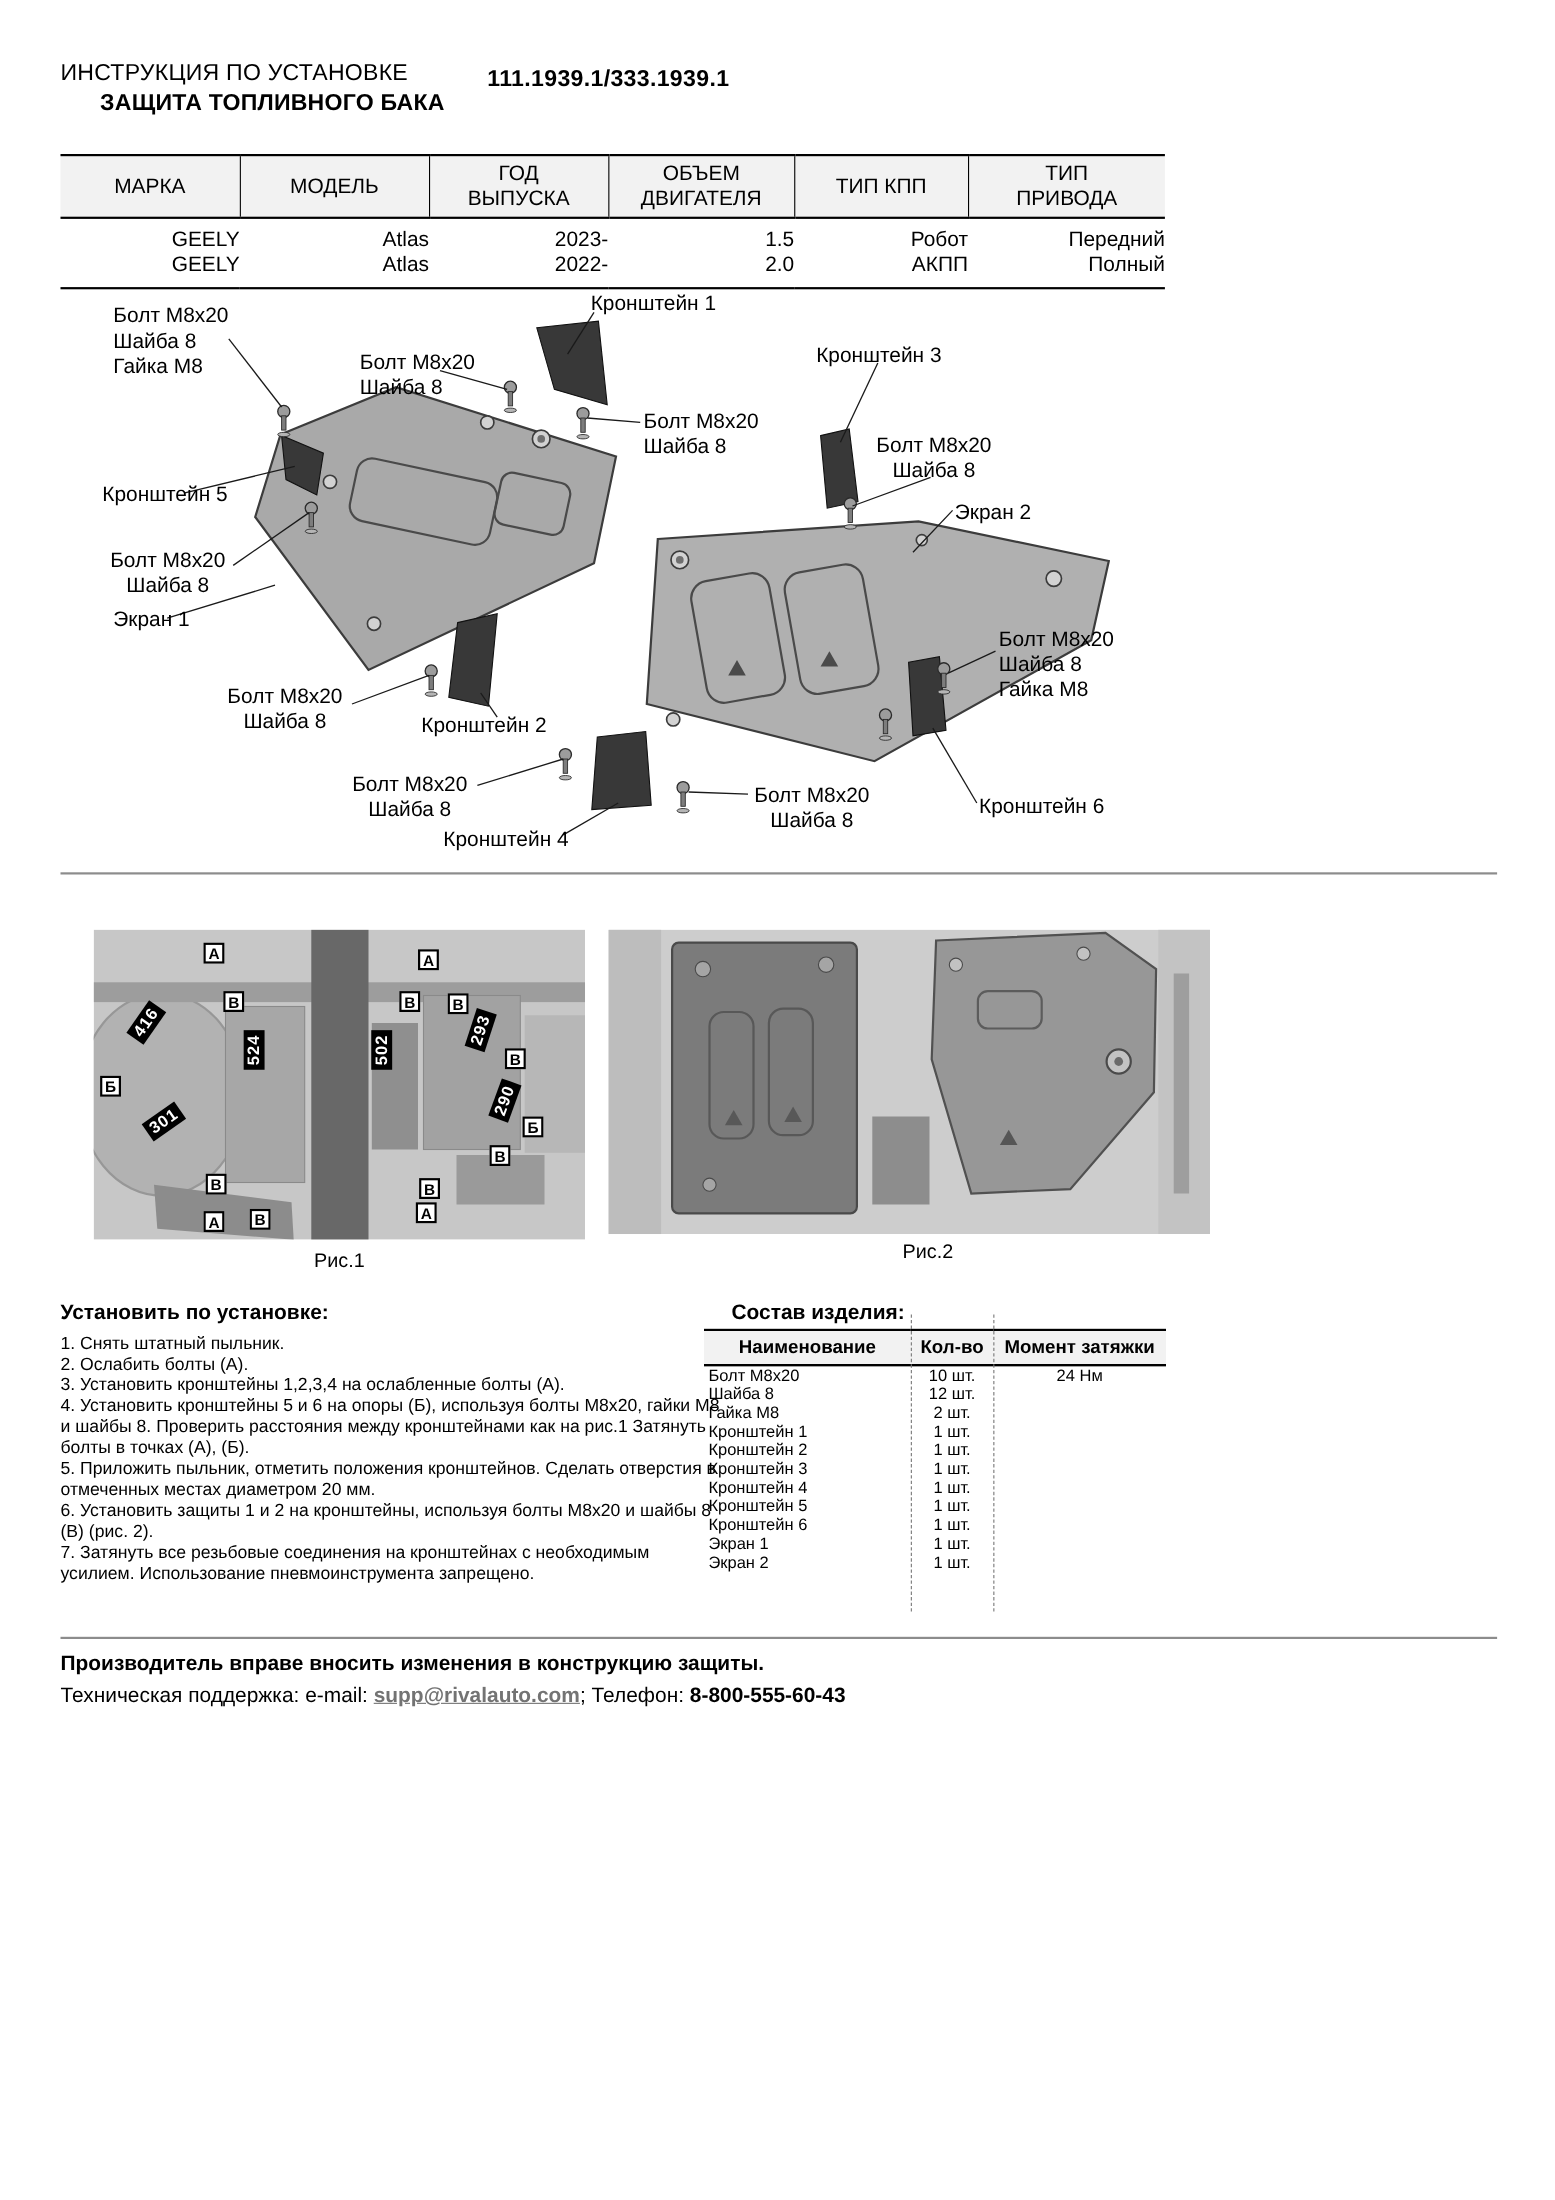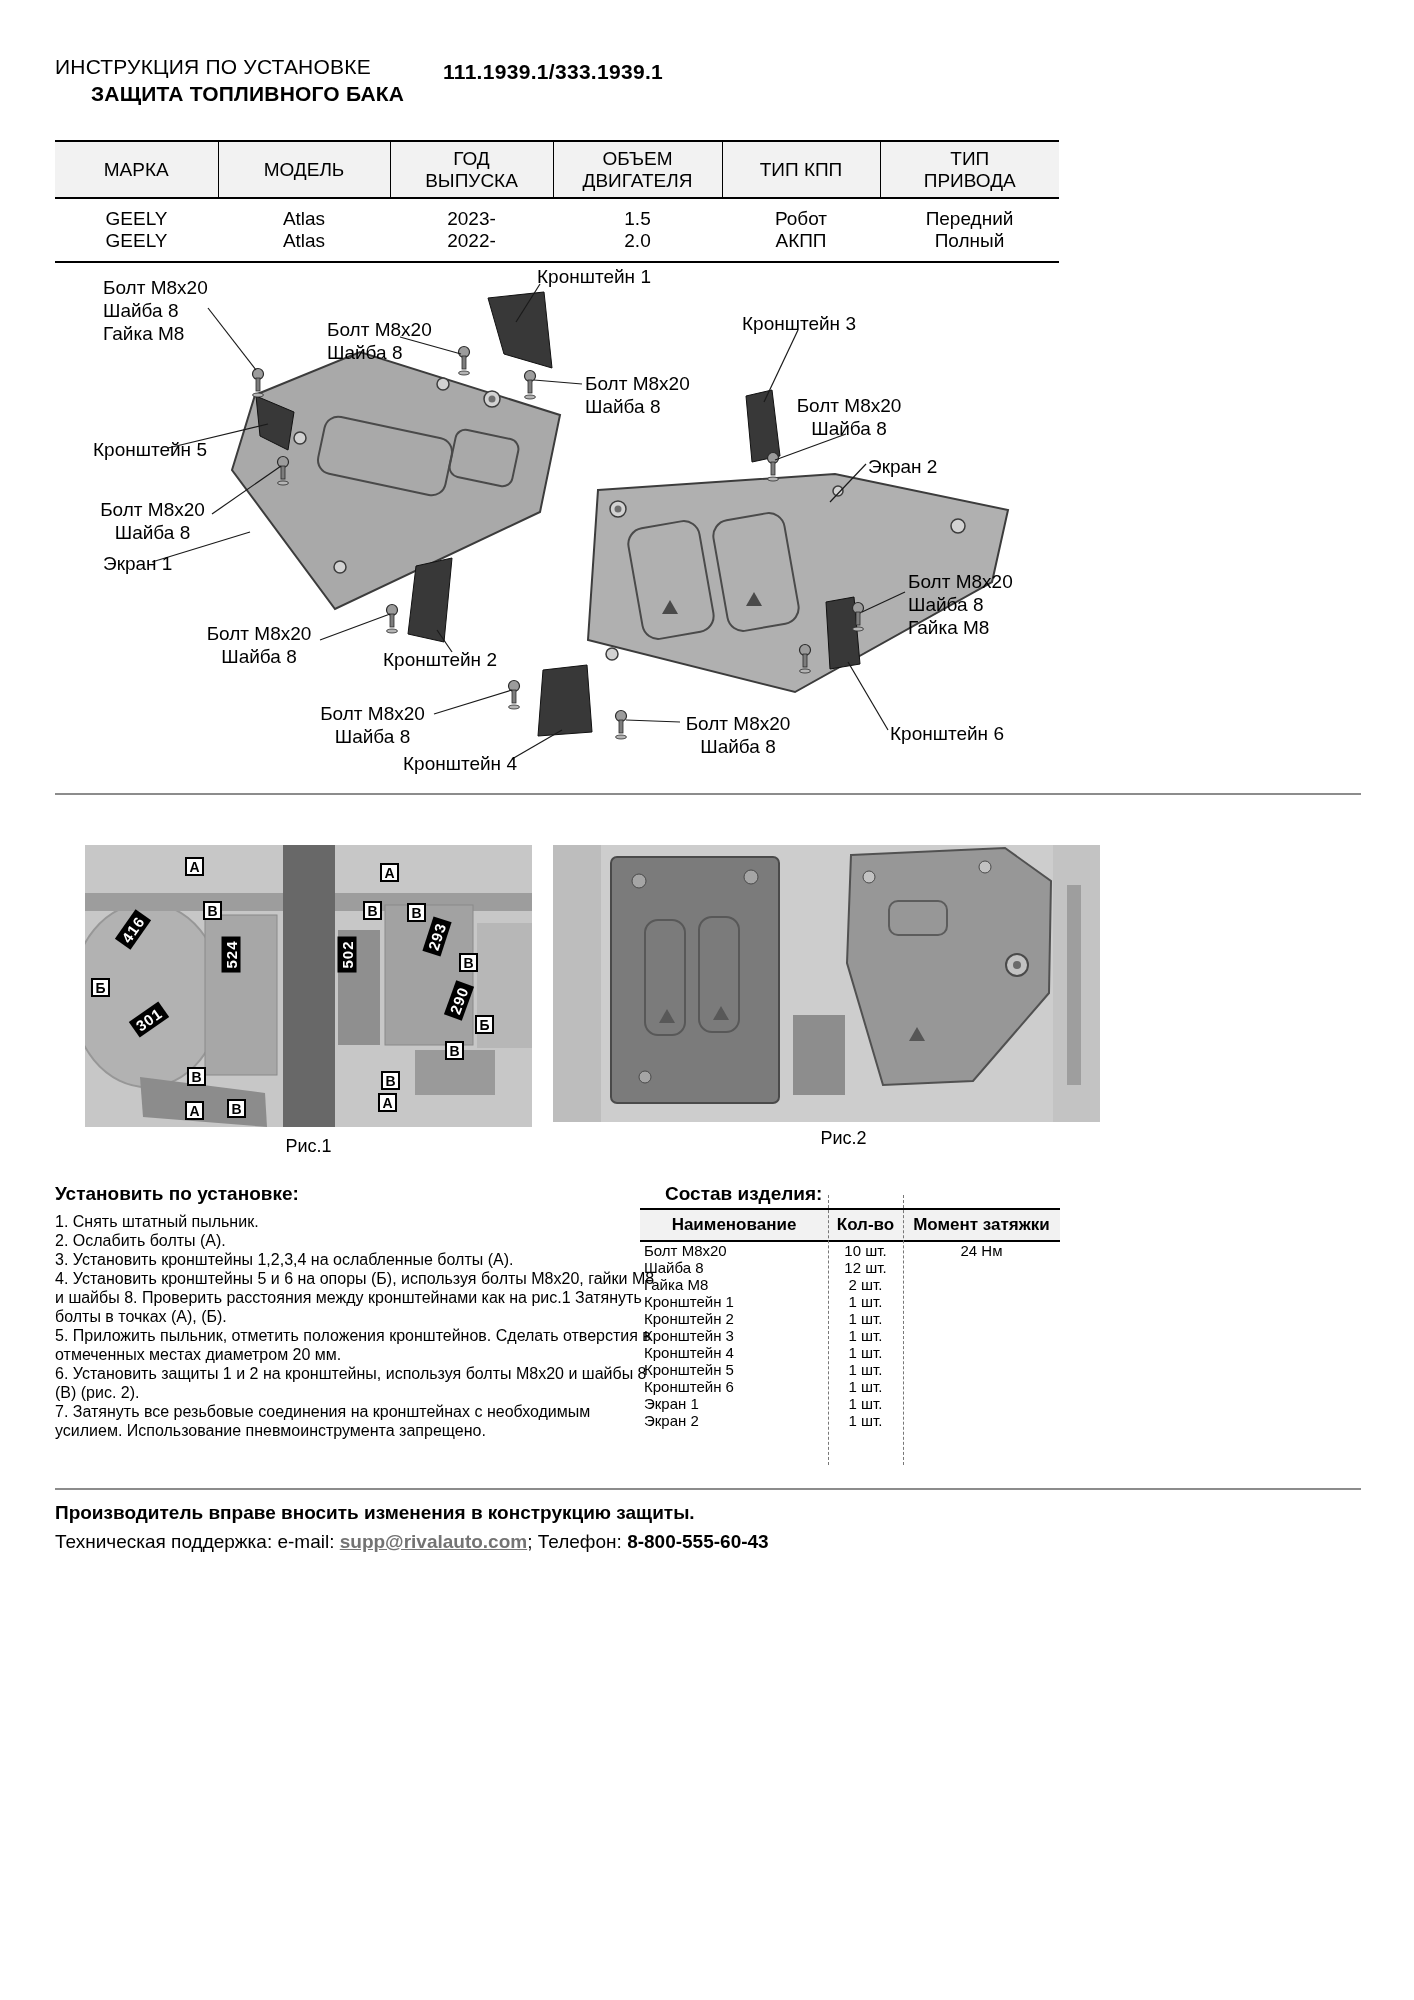--- a/index.html
+++ b/index.html
@@ -11,21 +11,21 @@
   .t1 { font-size:21px; letter-spacing:.2px; }
   .t2 { font-size:21px; font-weight:bold; letter-spacing:.2px; }
   .pn { font-size:21px; font-weight:bold; letter-spacing:.3px; }
 
   table.spec { position:absolute; left:55px; top:140px; width:1004px;
                border-collapse:collapse; table-layout:fixed; font-size:19px; }
   table.spec th { font-weight:normal; background:#f2f2f2; border-top:2px solid #000;
                   border-bottom:2px solid #000; border-right:1px solid #000; height:57px;
                   text-align:center; vertical-align:middle; white-space:pre-line; line-height:22px; }
   table.spec th:last-child { border-right:none; }
-  table.spec td { text-align:center; height:24px; padding:0; font-size:19px; }
+  table.spec td { text-align:right; height:24px; padding:0; font-size:19px; }
   table.spec tbody tr:first-child td { padding-top:9px; }
   table.spec tbody tr:last-child td { border-bottom:2px solid #000; padding-bottom:9px; }
 
   .diagram { position:absolute; left:0; top:262px; width:1414px; height:533px; }
   .diagram svg { position:absolute; left:0; top:0; }
   .callout { position:absolute; font-size:19px; line-height:23px; white-space:nowrap; }
   .callout.center { text-align:center; }
 
   .divider { position:absolute; left:55px; width:1306px; height:0; border-top:2px solid #8c8c8c; }
 

